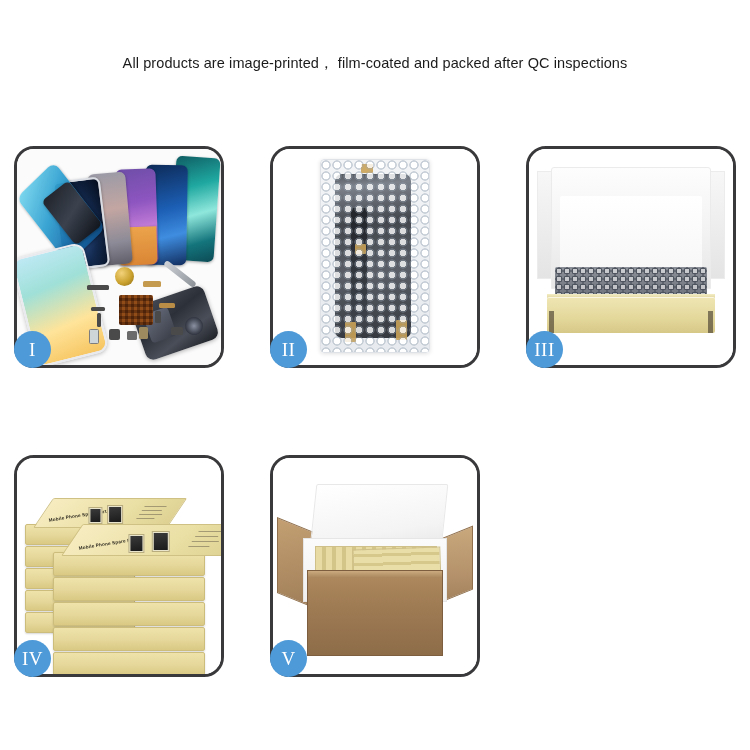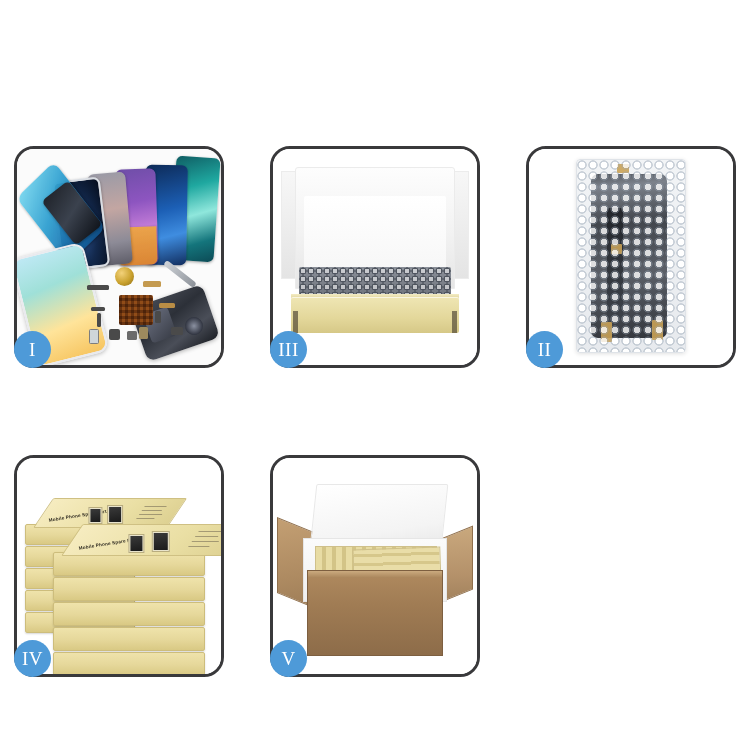--- a/index.html
+++ b/index.html
@@ -391,20 +391,21 @@
   .c6-tape2 {
     position: absolute; left: 34px; bottom: 22px; width: 16px; height: 18px;
     background: rgba(146,118,84,.7);
     transform: skewY(22deg);
   }
 </style>
 </head>
 <body>
 
 <div class="header">
+  <div class="page-subtitle">All products are image-printed， film-coated and packed after QC inspections</div>
 </div>
 
 <div class="grid">
 
   <div class="panel p1">
     <div class="panel-inner">
       <div class="stage">
         <div class="phone-fan">
           <div class="fan-ph fan1"></div>
           <div class="fan-ph fan2"></div>
@@ -431,53 +432,53 @@
           <div class="part" style="left:40px;top:64px;width:10px;height:9px;background:#6b6b6b;"></div>
           <div class="part" style="left:52px;top:60px;width:9px;height:12px;background:#9d8a5e;"></div>
           <div class="part" style="left:84px;top:60px;width:12px;height:8px;"></div>
           <div class="tool"></div>
         </div>
       </div>
     </div>
     <div class="badge">I</div>
   </div>
 
-  <div class="panel p3">
-    <div class="panel-inner">
-      <div class="stage">
-        <div class="box3">
-          <div class="b3-wing-l"></div>
-          <div class="b3-wing-r"></div>
-          <div class="b3-lid"></div>
-          <div class="b3-bubble"></div>
-          <div class="b3-rim"></div>
-          <div class="b3-front"></div>
-        </div>
-      </div>
-    </div>
-    <div class="badge">III</div>
-  </div>
-
   <div class="panel p2">
     <div class="panel-inner">
       <div class="stage">
         <div class="bubblebag">
           <div class="bag-part"></div>
           <div class="bag-strip"></div>
           <div class="bag-tape" style="left:40px;top:4px;width:12px;height:9px;"></div>
           <div class="bag-tape" style="left:34px;top:84px;width:11px;height:10px;"></div>
           <div class="bag-tape" style="left:24px;bottom:10px;width:11px;height:20px;"></div>
           <div class="bag-tape" style="right:22px;bottom:12px;width:11px;height:20px;"></div>
           <div class="bubble-overlay"></div>
         </div>
       </div>
     </div>
     <div class="badge">II</div>
   </div>
 
+  <div class="panel p3">
+    <div class="panel-inner">
+      <div class="stage">
+        <div class="box3">
+          <div class="b3-wing-l"></div>
+          <div class="b3-wing-r"></div>
+          <div class="b3-lid"></div>
+          <div class="b3-bubble"></div>
+          <div class="b3-rim"></div>
+          <div class="b3-front"></div>
+        </div>
+      </div>
+    </div>
+    <div class="badge">III</div>
+  </div>
+
   <div class="panel p4">
     <div class="panel-inner">
       <div class="stage">
         <div class="stack">
 
           <div class="sbox" style="left:0px; top:40px;  width:108px; height:19px;"></div>
           <div class="sbox" style="left:0px; top:62px;  width:108px; height:19px;"></div>
           <div class="sbox" style="left:0px; top:84px;  width:108px; height:19px;"></div>
           <div class="sbox" style="left:0px; top:106px; width:108px; height:19px;"></div>
           <div class="sbox" style="left:0px; top:128px; width:108px; height:19px;"></div>

